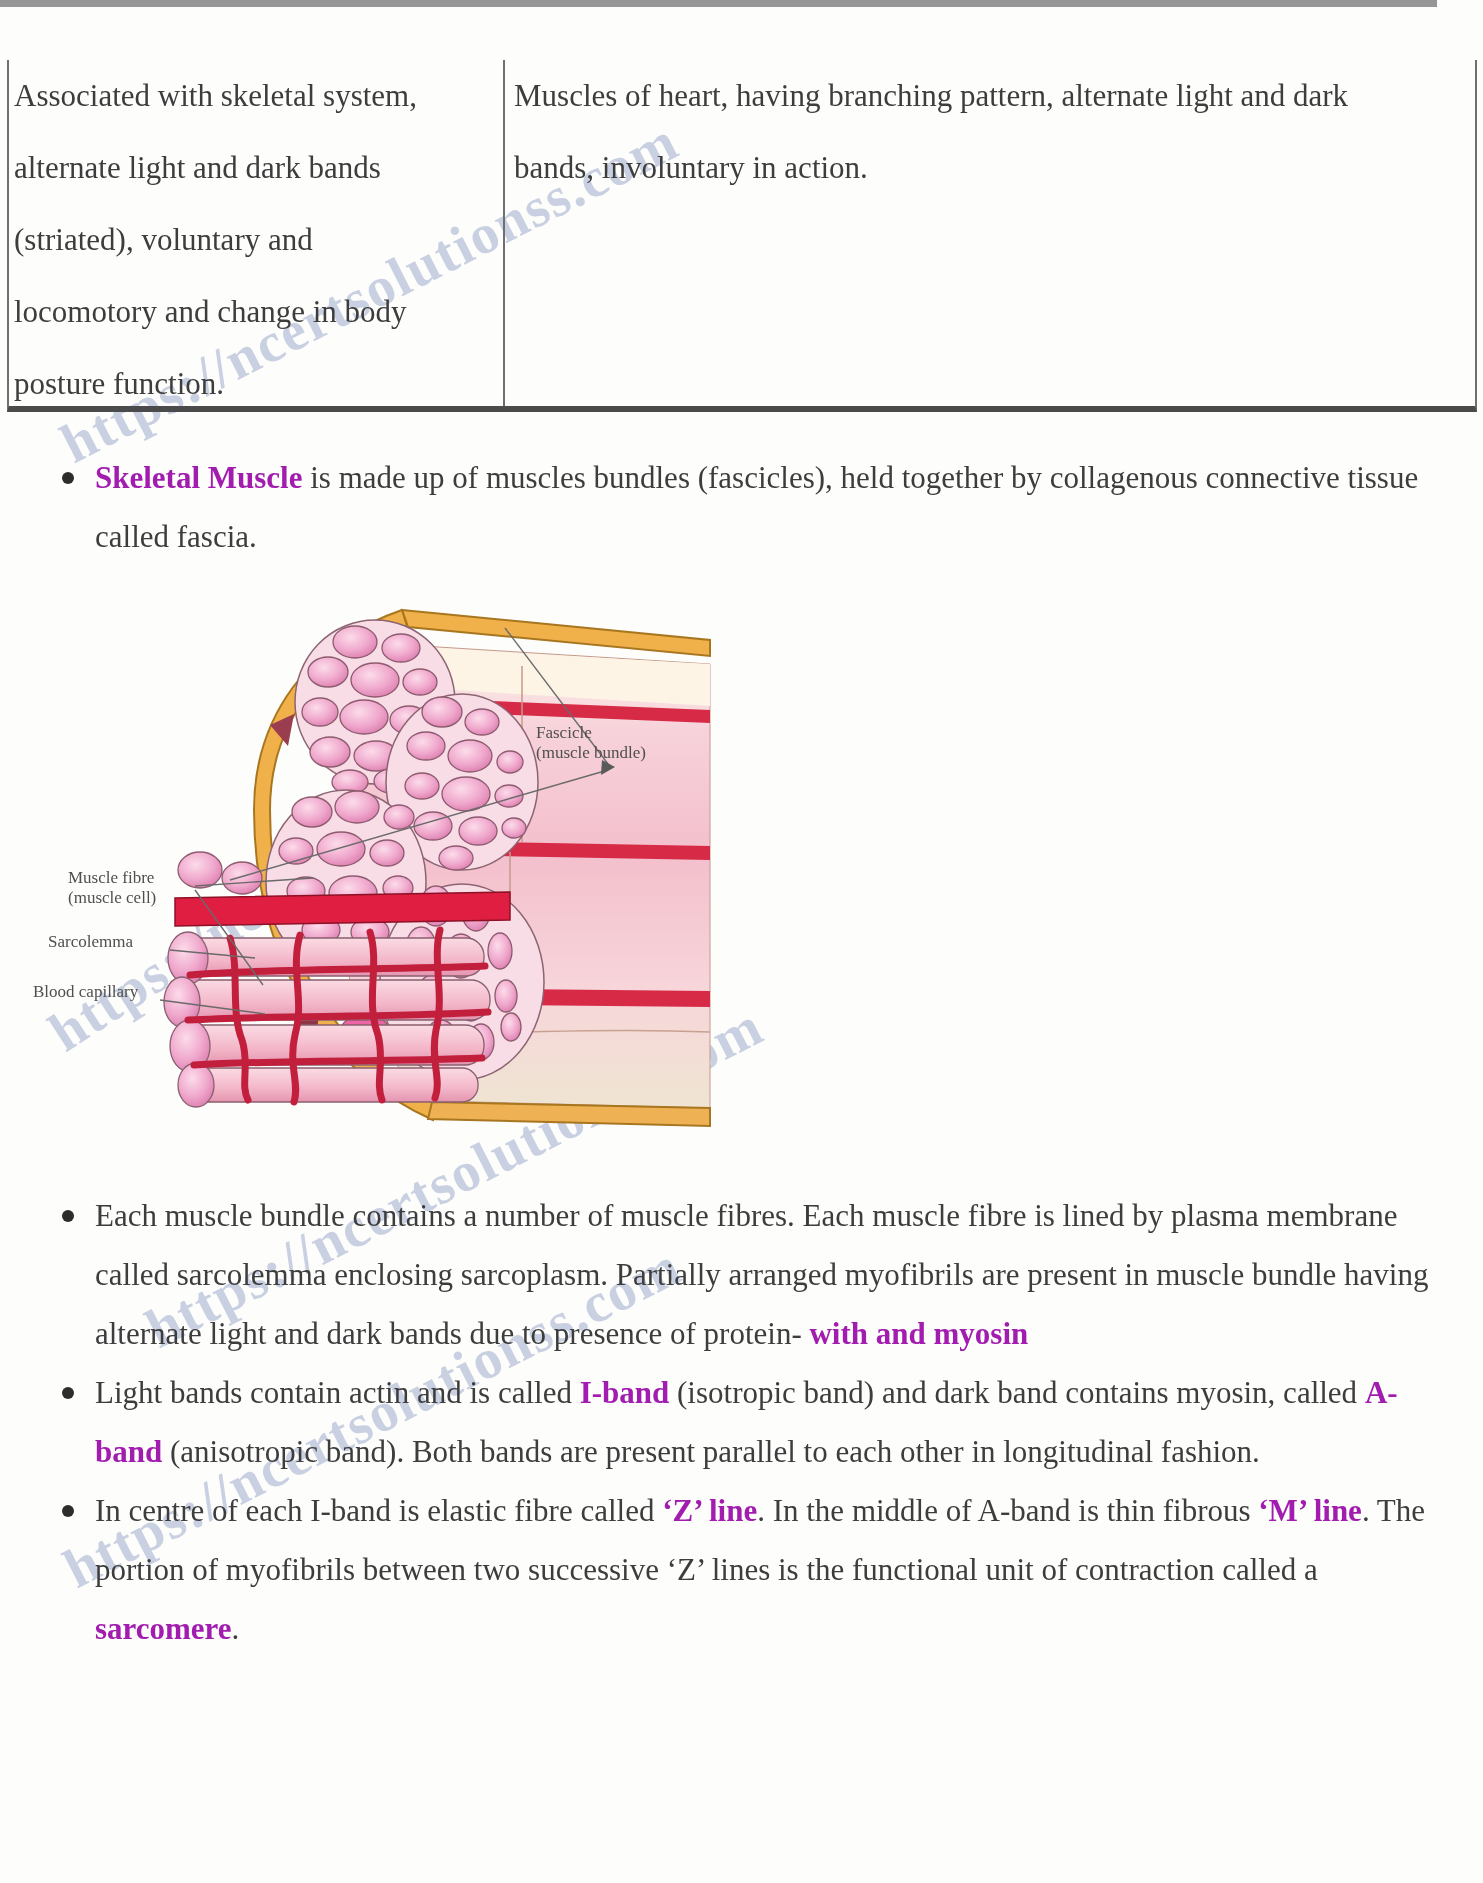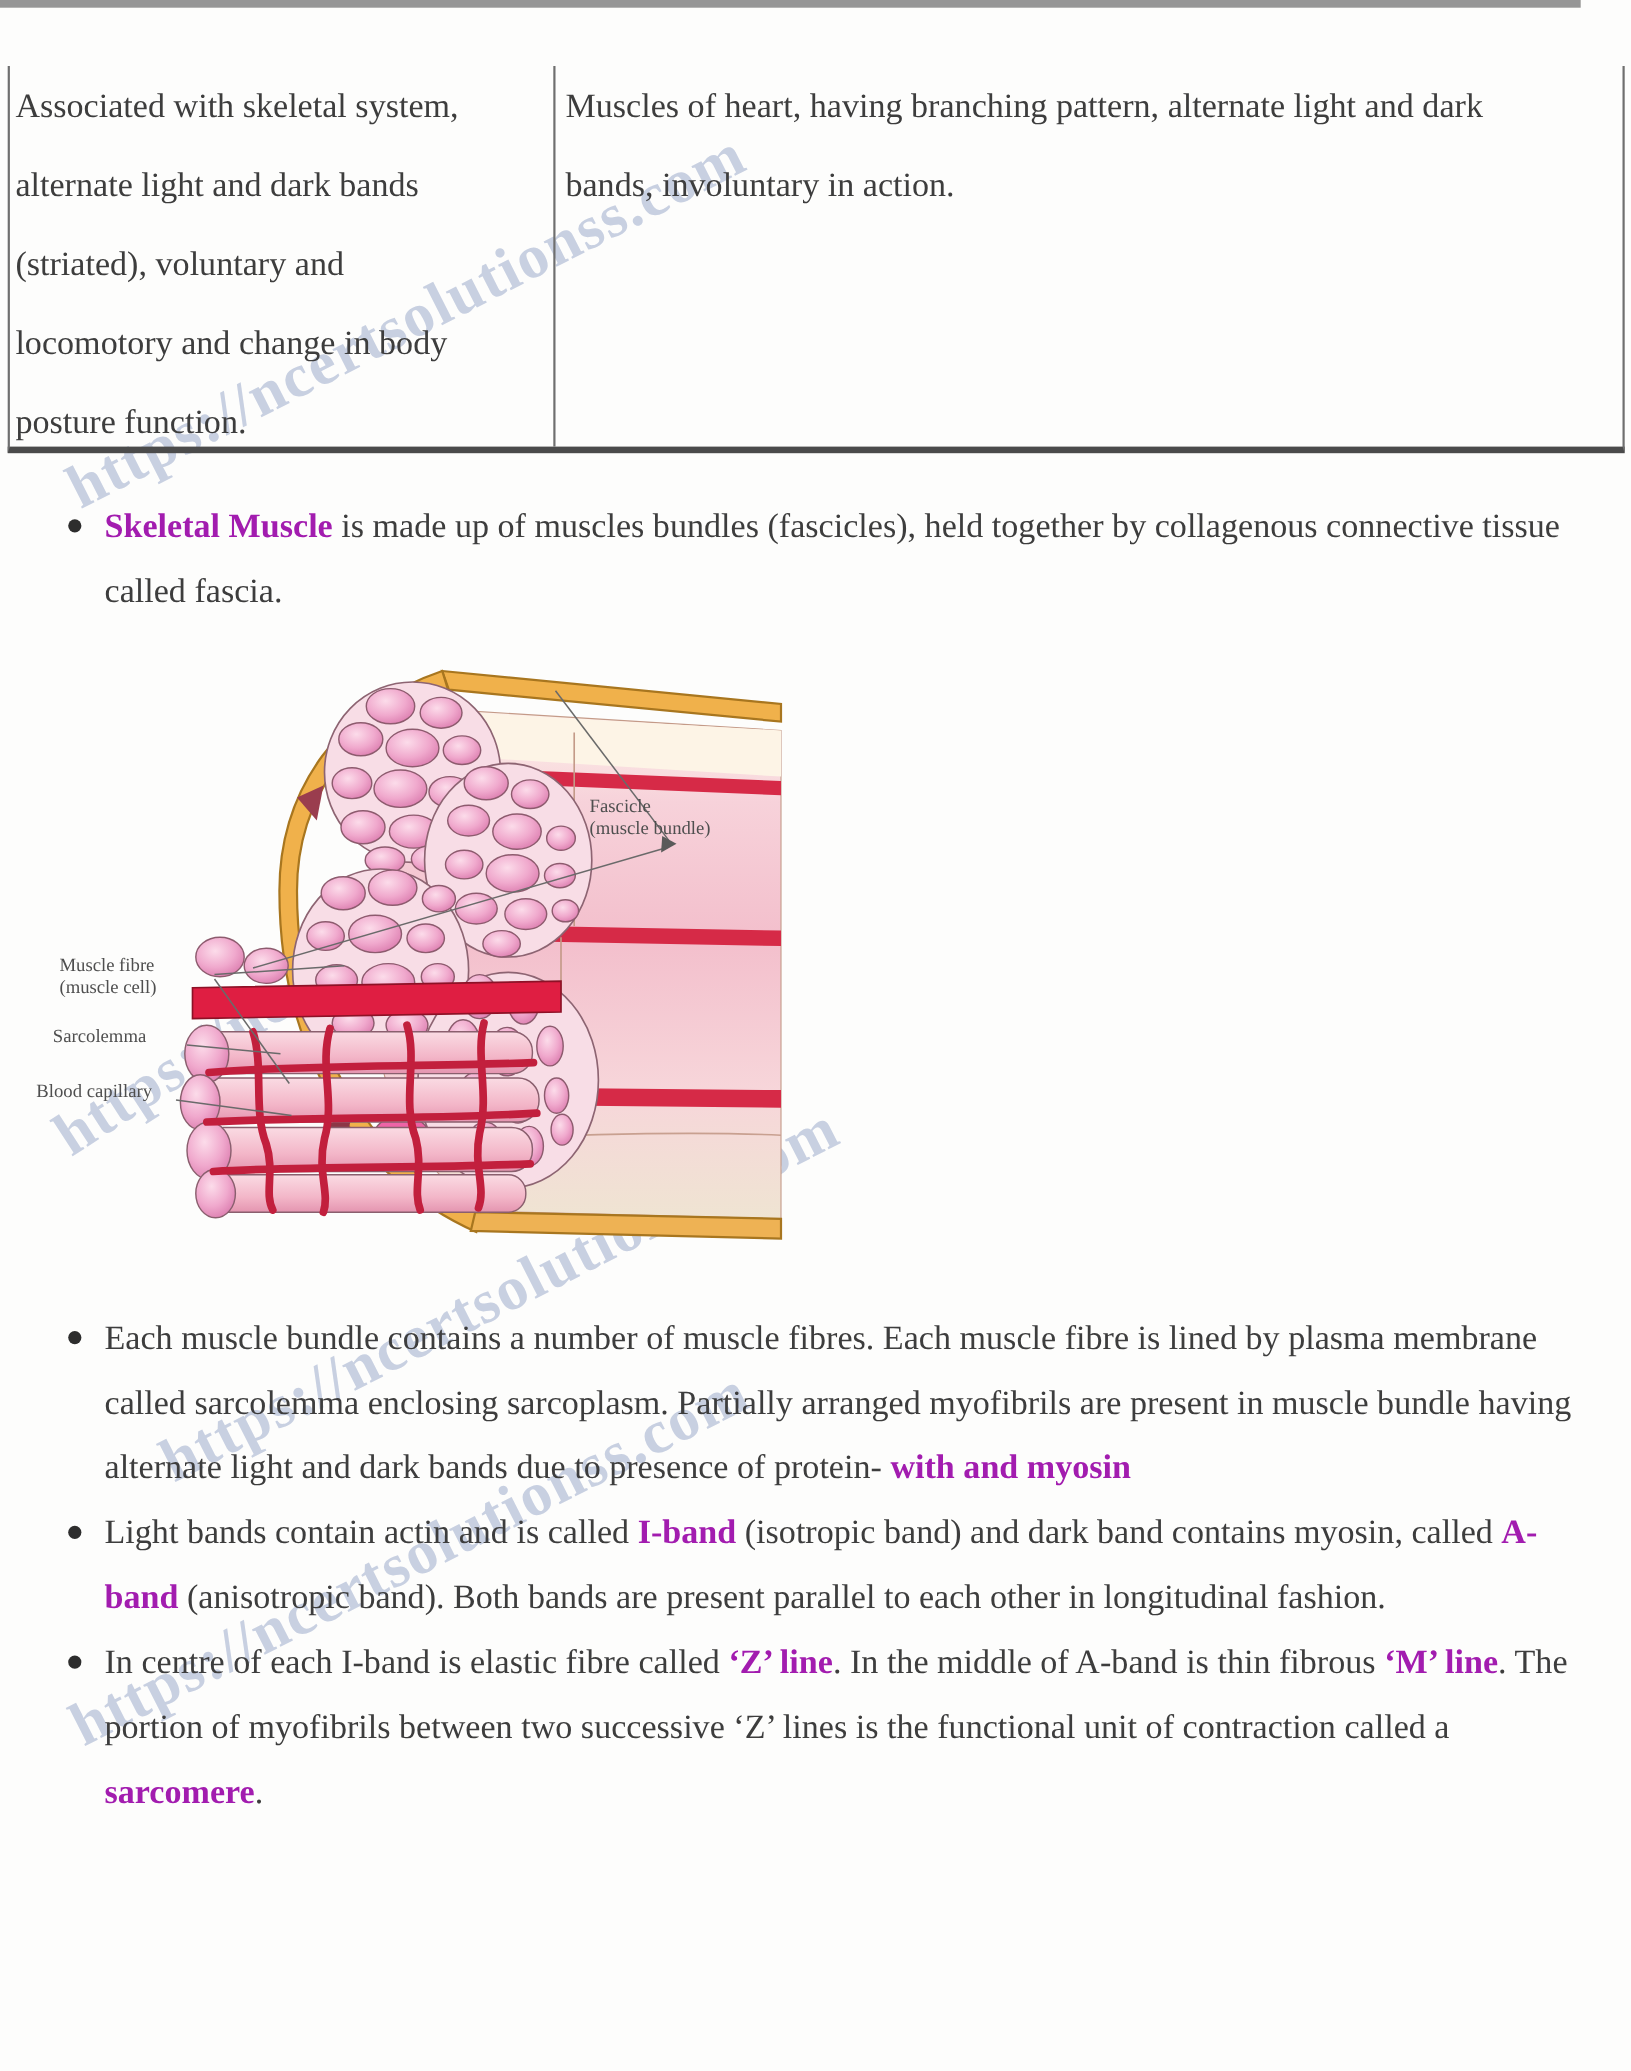--- a/index.html
+++ b/index.html
@@ -51,21 +51,21 @@
   .btxt{font-size:31px;line-height:59px;width:1340px;}
   .btxt strong{font-weight:bold;color:#a21caf;}
   
   .diagram{position:absolute;left:30px;top:568px;width:700px;height:582px;z-index:2;}
   .diagram svg{position:absolute;left:0;top:0;}
   .dlabel{
     position:absolute;font-size:17px;line-height:20px;color:#4f4f4f;
     font-family:"Liberation Serif",serif;
   }
   .lab-fascicle{left:506px;top:155px;}
-  .lab-fibre{left:24px;top:300px;}
+  .lab-fibre{left:38px;top:300px;}
   .lab-sarco{left:18px;top:364px;}
   .lab-blood{left:3px;top:414px;}
 </style>
 </head>
 <body>
 
 <div class="layer" style="z-index:1;">
   <div class="wm wm1">https://ncertsolutionss.com</div>
   <div class="wm wm2">https://ncertsolutionss.com</div>
   <div class="wm wm3">https://ncertsolutionss.com</div>

